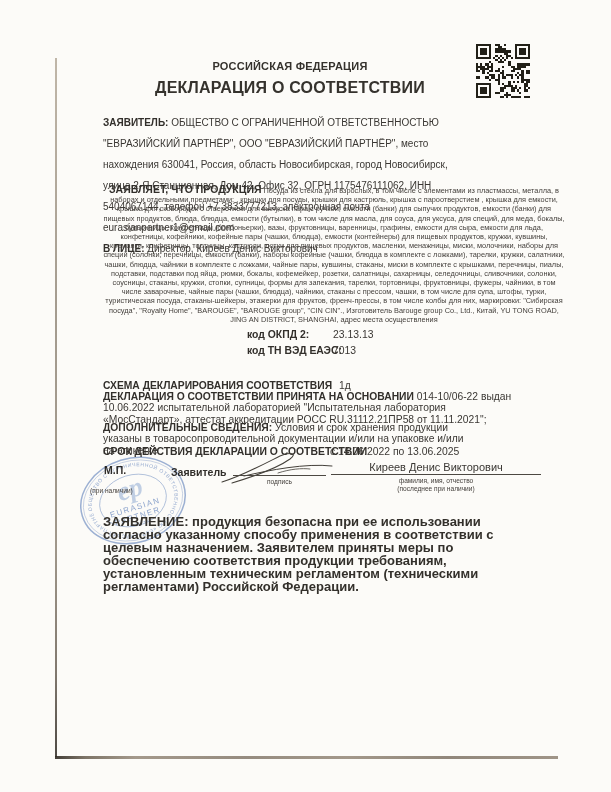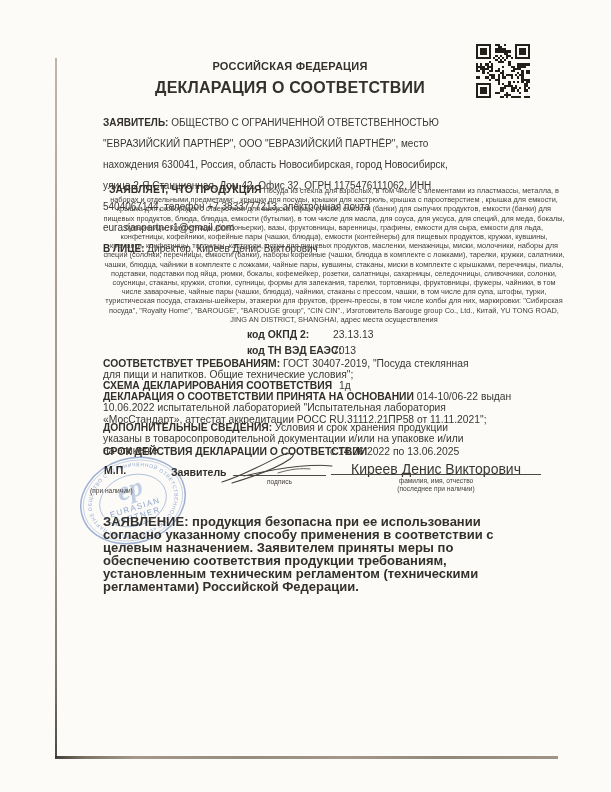--- a/index.html
+++ b/index.html
@@ -51,21 +51,21 @@
   .scheme-val{margin-left:7px;font-weight:400;}
   .validity-label{position:absolute;left:103px;top:446px;font-size:10.4px;font-weight:700;color:#322f2b;}
   .validity-value{position:absolute;left:330px;top:446px;font-size:10.4px;}
   
   .mp{position:absolute;left:104px;top:464px;font-size:10.5px;font-weight:700;color:#322f2b;}
   .mp-note{position:absolute;left:90px;top:487px;font-size:6.6px;color:#45413d;}
   .applicant-label{position:absolute;left:171px;top:466px;font-size:10.5px;font-weight:700;color:#322f2b;}
   .sign-scribble{position:absolute;left:218px;top:449px;width:118px;height:38px;}
   .sign-line{position:absolute;left:233px;top:475px;width:93px;border-top:1.2px solid #4c4842;}
   .sign-caption{position:absolute;left:233px;top:478px;width:93px;text-align:center;font-size:6.6px;color:#45413d;}
-  .name-text{position:absolute;left:331px;top:461px;width:210px;text-align:center;font-size:14px;color:#3a3733;}
+  .name-text{position:absolute;left:331px;top:461px;width:210px;text-align:center;font-size:11px;color:#3a3733;}
   .name-line{position:absolute;left:331px;top:474px;width:210px;border-top:1.2px solid #4c4842;}
   .name-caption1{position:absolute;left:331px;top:477px;width:210px;text-align:center;font-size:6.6px;color:#45413d;}
   .name-caption2{position:absolute;left:331px;top:485px;width:210px;text-align:center;font-size:6.6px;color:#45413d;}
   
   .stamp{position:absolute;left:72px;top:451px;width:122px;height:99px;mix-blend-mode:multiply;opacity:.88;}
   
   .statement{position:absolute;left:103px;top:516px;width:428px;font-size:13px;line-height:12.9px;font-weight:700;color:#33302b;}
 </style>
 </head>
 <body>
@@ -367,24 +367,20 @@
   <div class="product">
     <span class="para-intro">ЗАЯВЛЯЕТ, ЧТО ПРОДУКЦИЯ</span>
     <span>Посуда из стекла для взрослых, в том числе с элементами из пластмассы, металла, в наборах и отдельными предметами: , крышки для посуды, крышки для кастрюль, крышка с пароотверстием , крышка для емкости, крышка для сковородок с отверстием для выпуска пара с ручкой, емкости (банки) для сыпучих продуктов, емкости (банки) для пищевых продуктов, блюда, блюдца, емкости (бутылки), в том числе для масла, для соуса, для уксуса, для специй, для меда, бокалы, бульонницы, конфетницы (бонбоньерки), вазы, фруктовницы, варенницы, графины, емкости для сыра, емкости для льда, конфетницы, кофейники, кофейные пары (чашки, блюдца), емкости (контейнеры) для пищевых продуктов, кружки, кувшины, креманки, конфетницы, тортницы, кастрюли, лотки для пищевых продуктов, масленки, менажницы, миски, молочники, наборы для специй (солонки, перечницы, емкости (банки), наборы кофейные (чашки, блюдца в комплекте с ложками), тарелки, кружки, салатники, чашки, блюдца, чайники в комплекте с ложками, чайные пары, кувшины, стаканы, миски в комплекте с крышками, перечницы, пиалы, подставки, подставки под яйца, рюмки, бокалы, кофемейкер, розетки, салатницы, сахарницы, селедочницы, сливочники, солонки, соусницы, стаканы, кружки, стопки, супницы,  формы  для  запекания, тарелки,  тортовницы, фруктовницы, фужеры, чайники, в том числе заварочные, чайные пары (чашки, блюдца), чайники, стаканы с прессом, чашки, в том числе для супа, штофы, турки, туристическая посуда, стаканы-шейкеры, этажерки для фруктов, френч-прессы, в том числе колбы для них, маркировки: "Сибирская посуда", "Royalty Home", "BAROUGE", "BAROUGE group", "CIN CIN"., Изготовитель Barouge group Co., Ltd., Китай, YU TONG ROAD, JING AN DISTRICT, SHANGHAI, адрес места осуществления</span>
   </div>
 
   <div class="code-row" style="top:329px;"><b>код ОКПД 2:</b></div>
   <div class="code-val" style="top:329px;">23.13.13</div>
   <div class="code-row" style="top:345px;"><b>код ТН ВЭД ЕАЭС:</b></div>
   <div class="code-val" style="top:345px;">7013</div>
 
-  <div class="block" style="top:358px;width:368px;">
-    <b>СООТВЕТСТВУЕТ ТРЕБОВАНИЯМ:</b>
-    <span>ГОСТ 30407-2019, "Посуда стеклянная для пищи и напитков. Общие технические условия";</span>
-  </div>
 
   <div class="block" style="top:380px;width:430px;">
     <b>СХЕМА ДЕКЛАРИРОВАНИЯ СООТВЕТСТВИЯ</b><span class="scheme-val">1д</span>
   </div>
 
   <div class="block" style="top:391px;width:418px;">
     <b>ДЕКЛАРАЦИЯ О СООТВЕТСТВИИ ПРИНЯТА НА ОСНОВАНИИ</b>
     <span>014-10/06-22 выдан 10.06.2022 испытательной лабораторией "Испытательная лаборатория «МосСтандарт», аттестат аккредитации РОСС RU.31112.21ПР58 от 11.11.2021";</span>
   </div>
 

